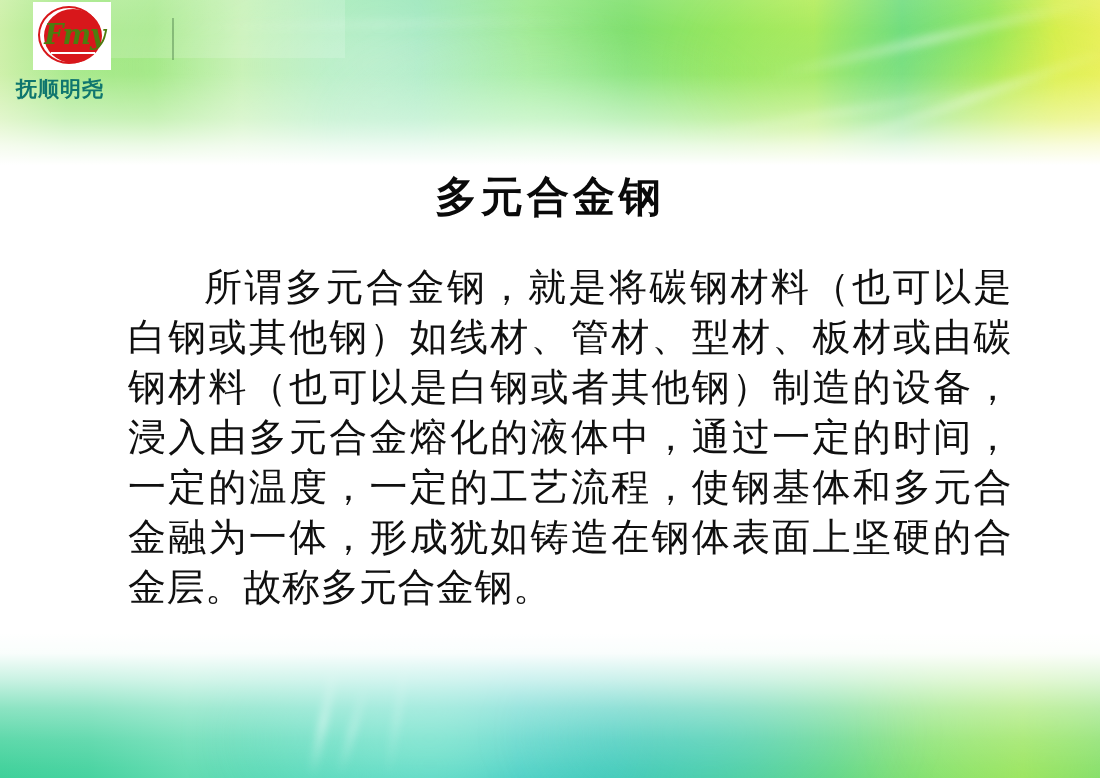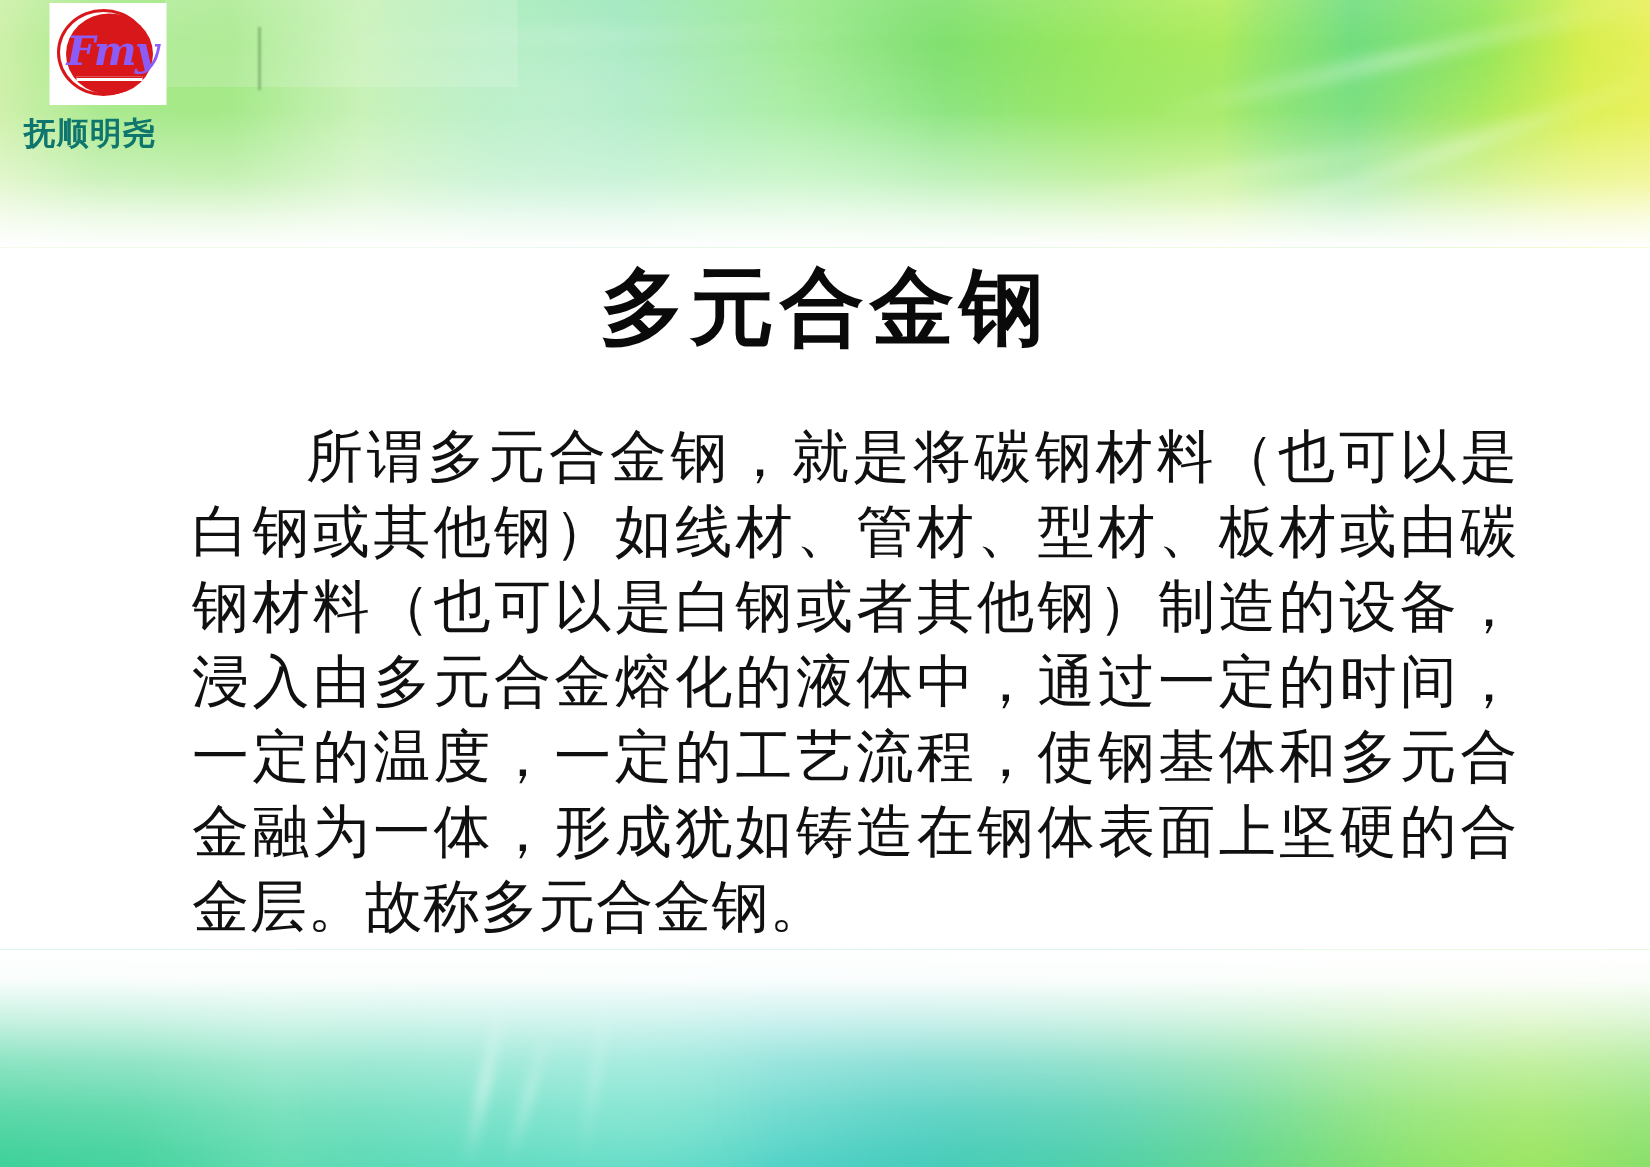--- a/index.html
+++ b/index.html
@@ -140,21 +140,21 @@
     background: #d8171b;
     border-radius: 50%;
   }
   .logo-text {
     position: absolute;
     left: 0; top: 0;
     width: 78px; height: 68px;
     display: flex;
     align-items: center;
     justify-content: center;
-    color: #8b5cf6;
+    color: #4d7c0f;
     font-family: "DejaVu Serif", "Liberation Serif", serif;
     font-weight: bold;
     font-style: italic;
     font-size: 27px;
     letter-spacing: -1px;
     padding-left: 5px;
     padding-bottom: 3px;
     box-sizing: border-box;
   }
   .logo-underbar {
@@ -177,21 +177,21 @@
 
   
   .content {
     position: absolute;
     left: 0; top: 150px;
     width: 1100px;
     z-index: 4;
   }
   .slide-title {
     text-align: center;
-    font-size: 56px;
+    font-size: 42px;
     font-weight: bold;
     color: #0a0a0a;
     letter-spacing: 4px;
     margin: 22px 0 0 0;
     line-height: 1.2;
   }
   .body-text {
     margin: 40px 16px 0 0;
     padding: 0 72px 0 128px;
     font-size: 38px;

